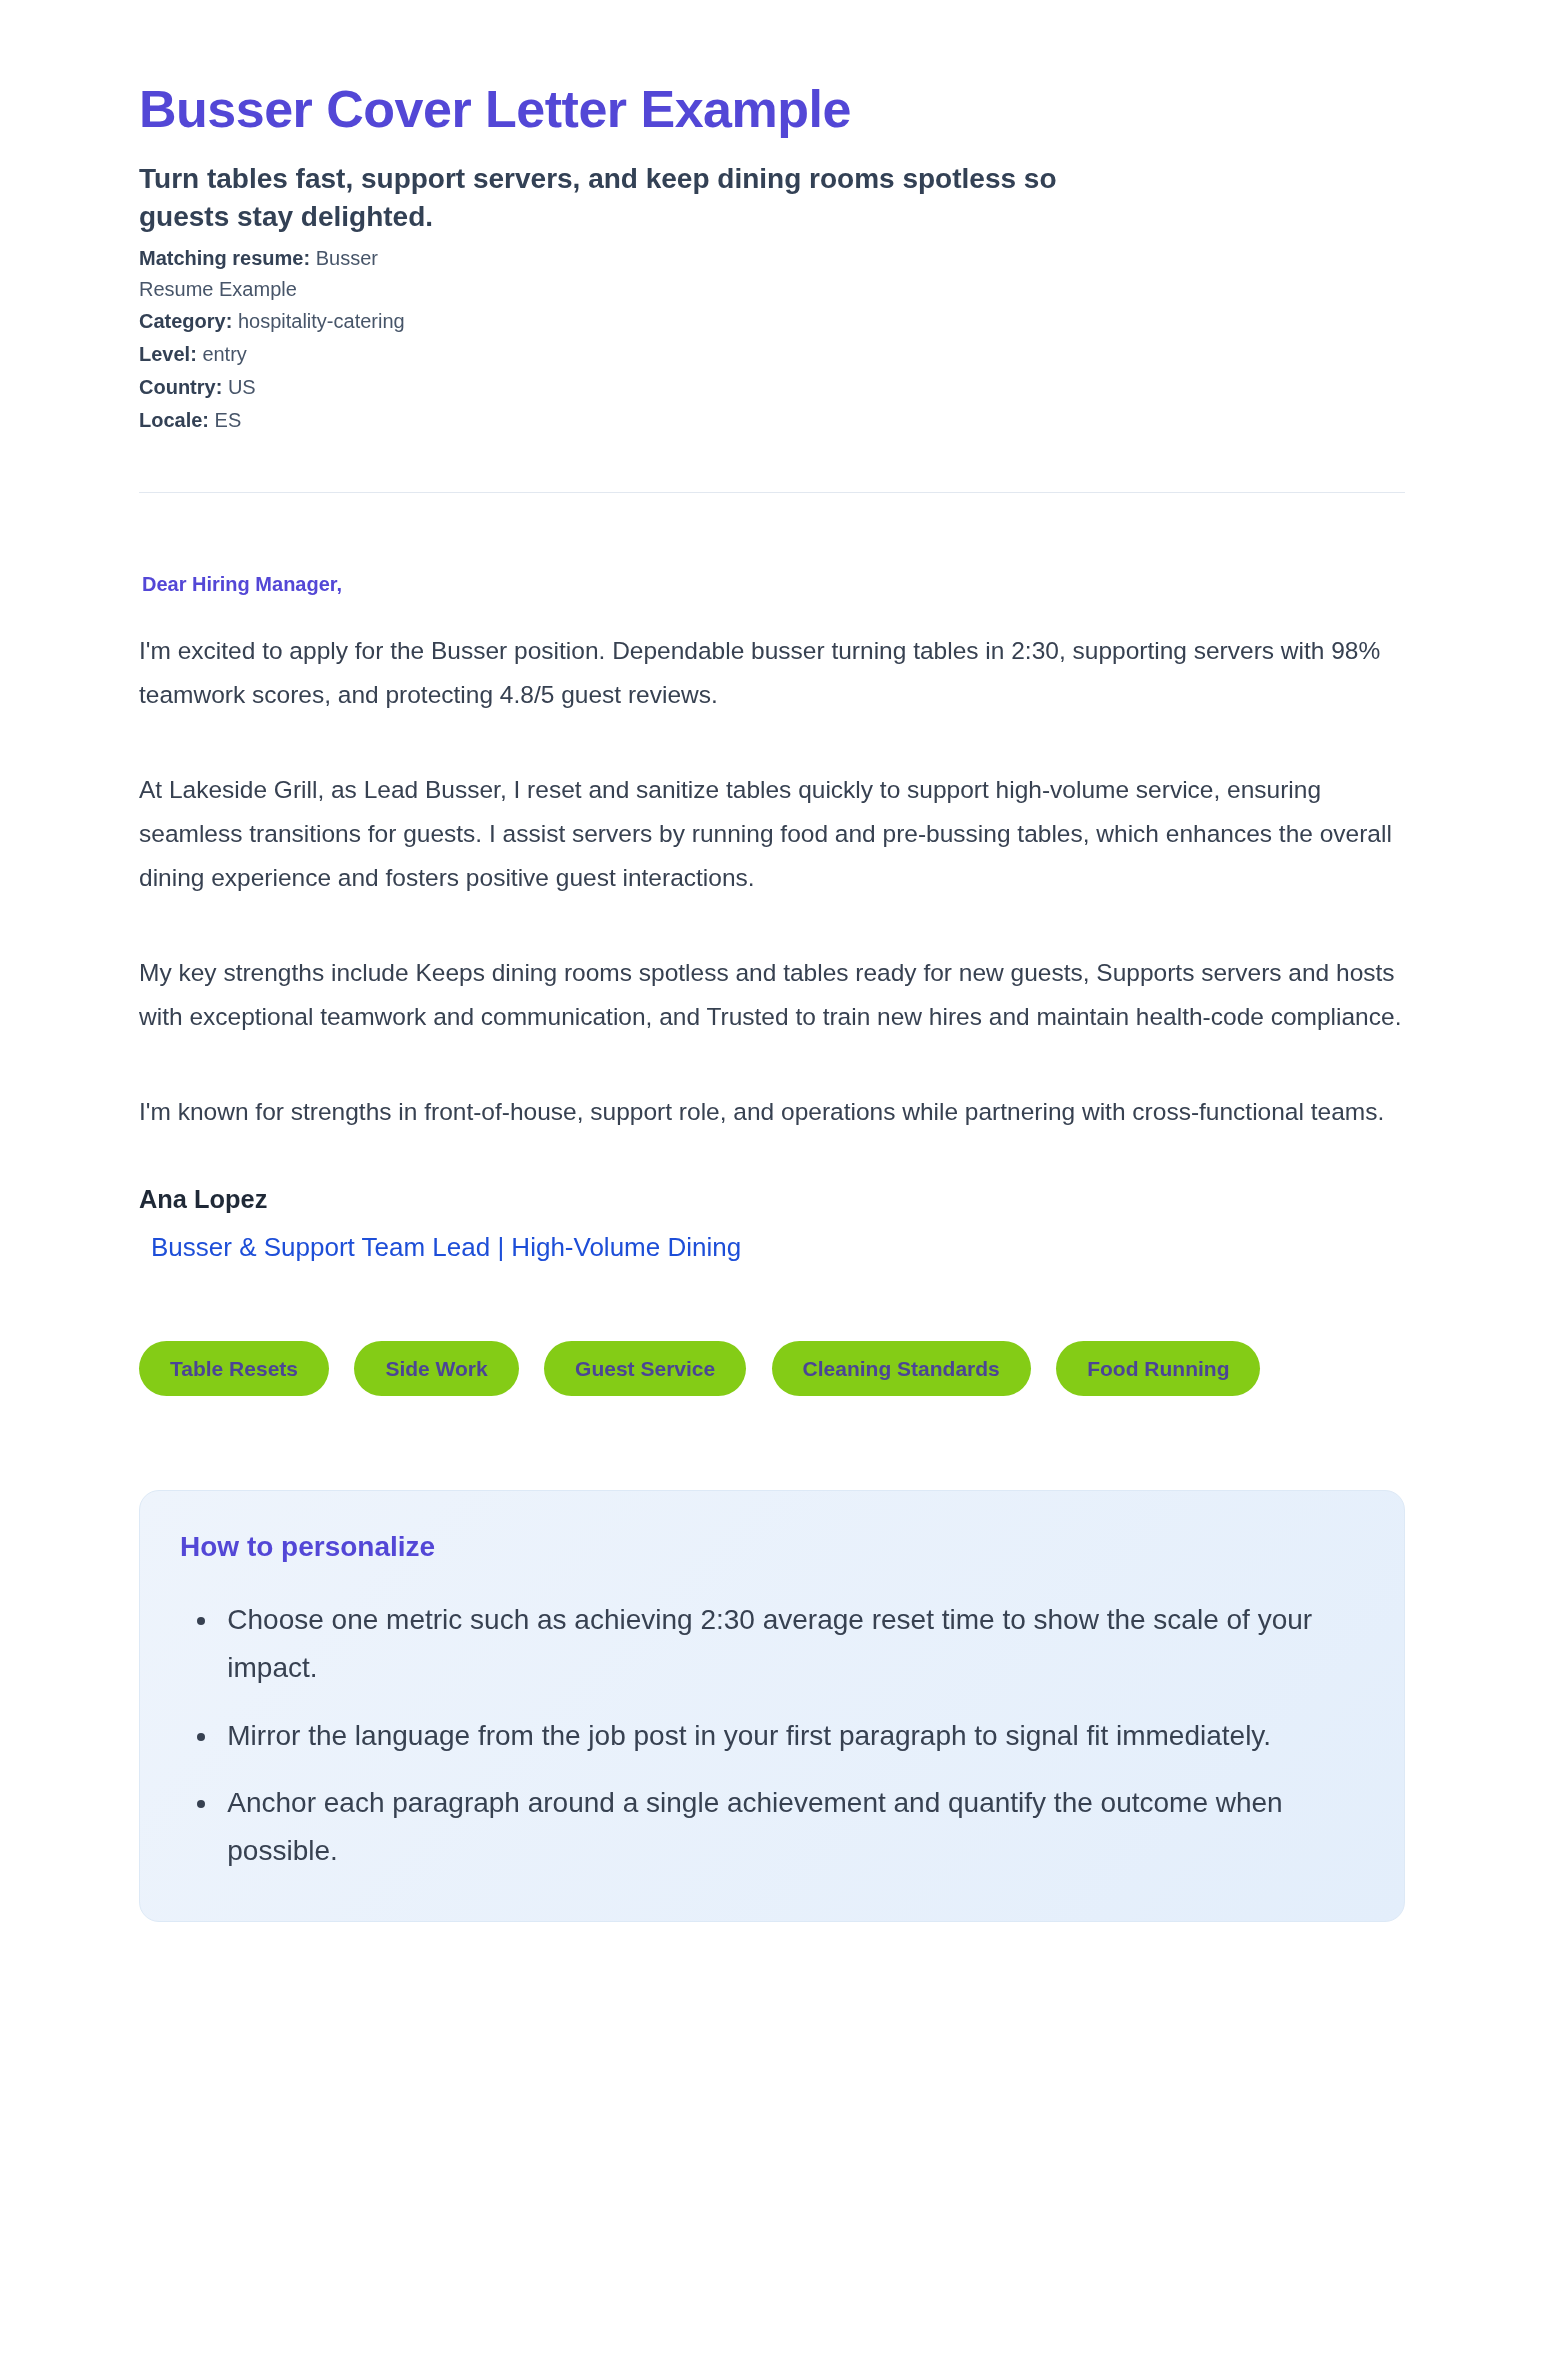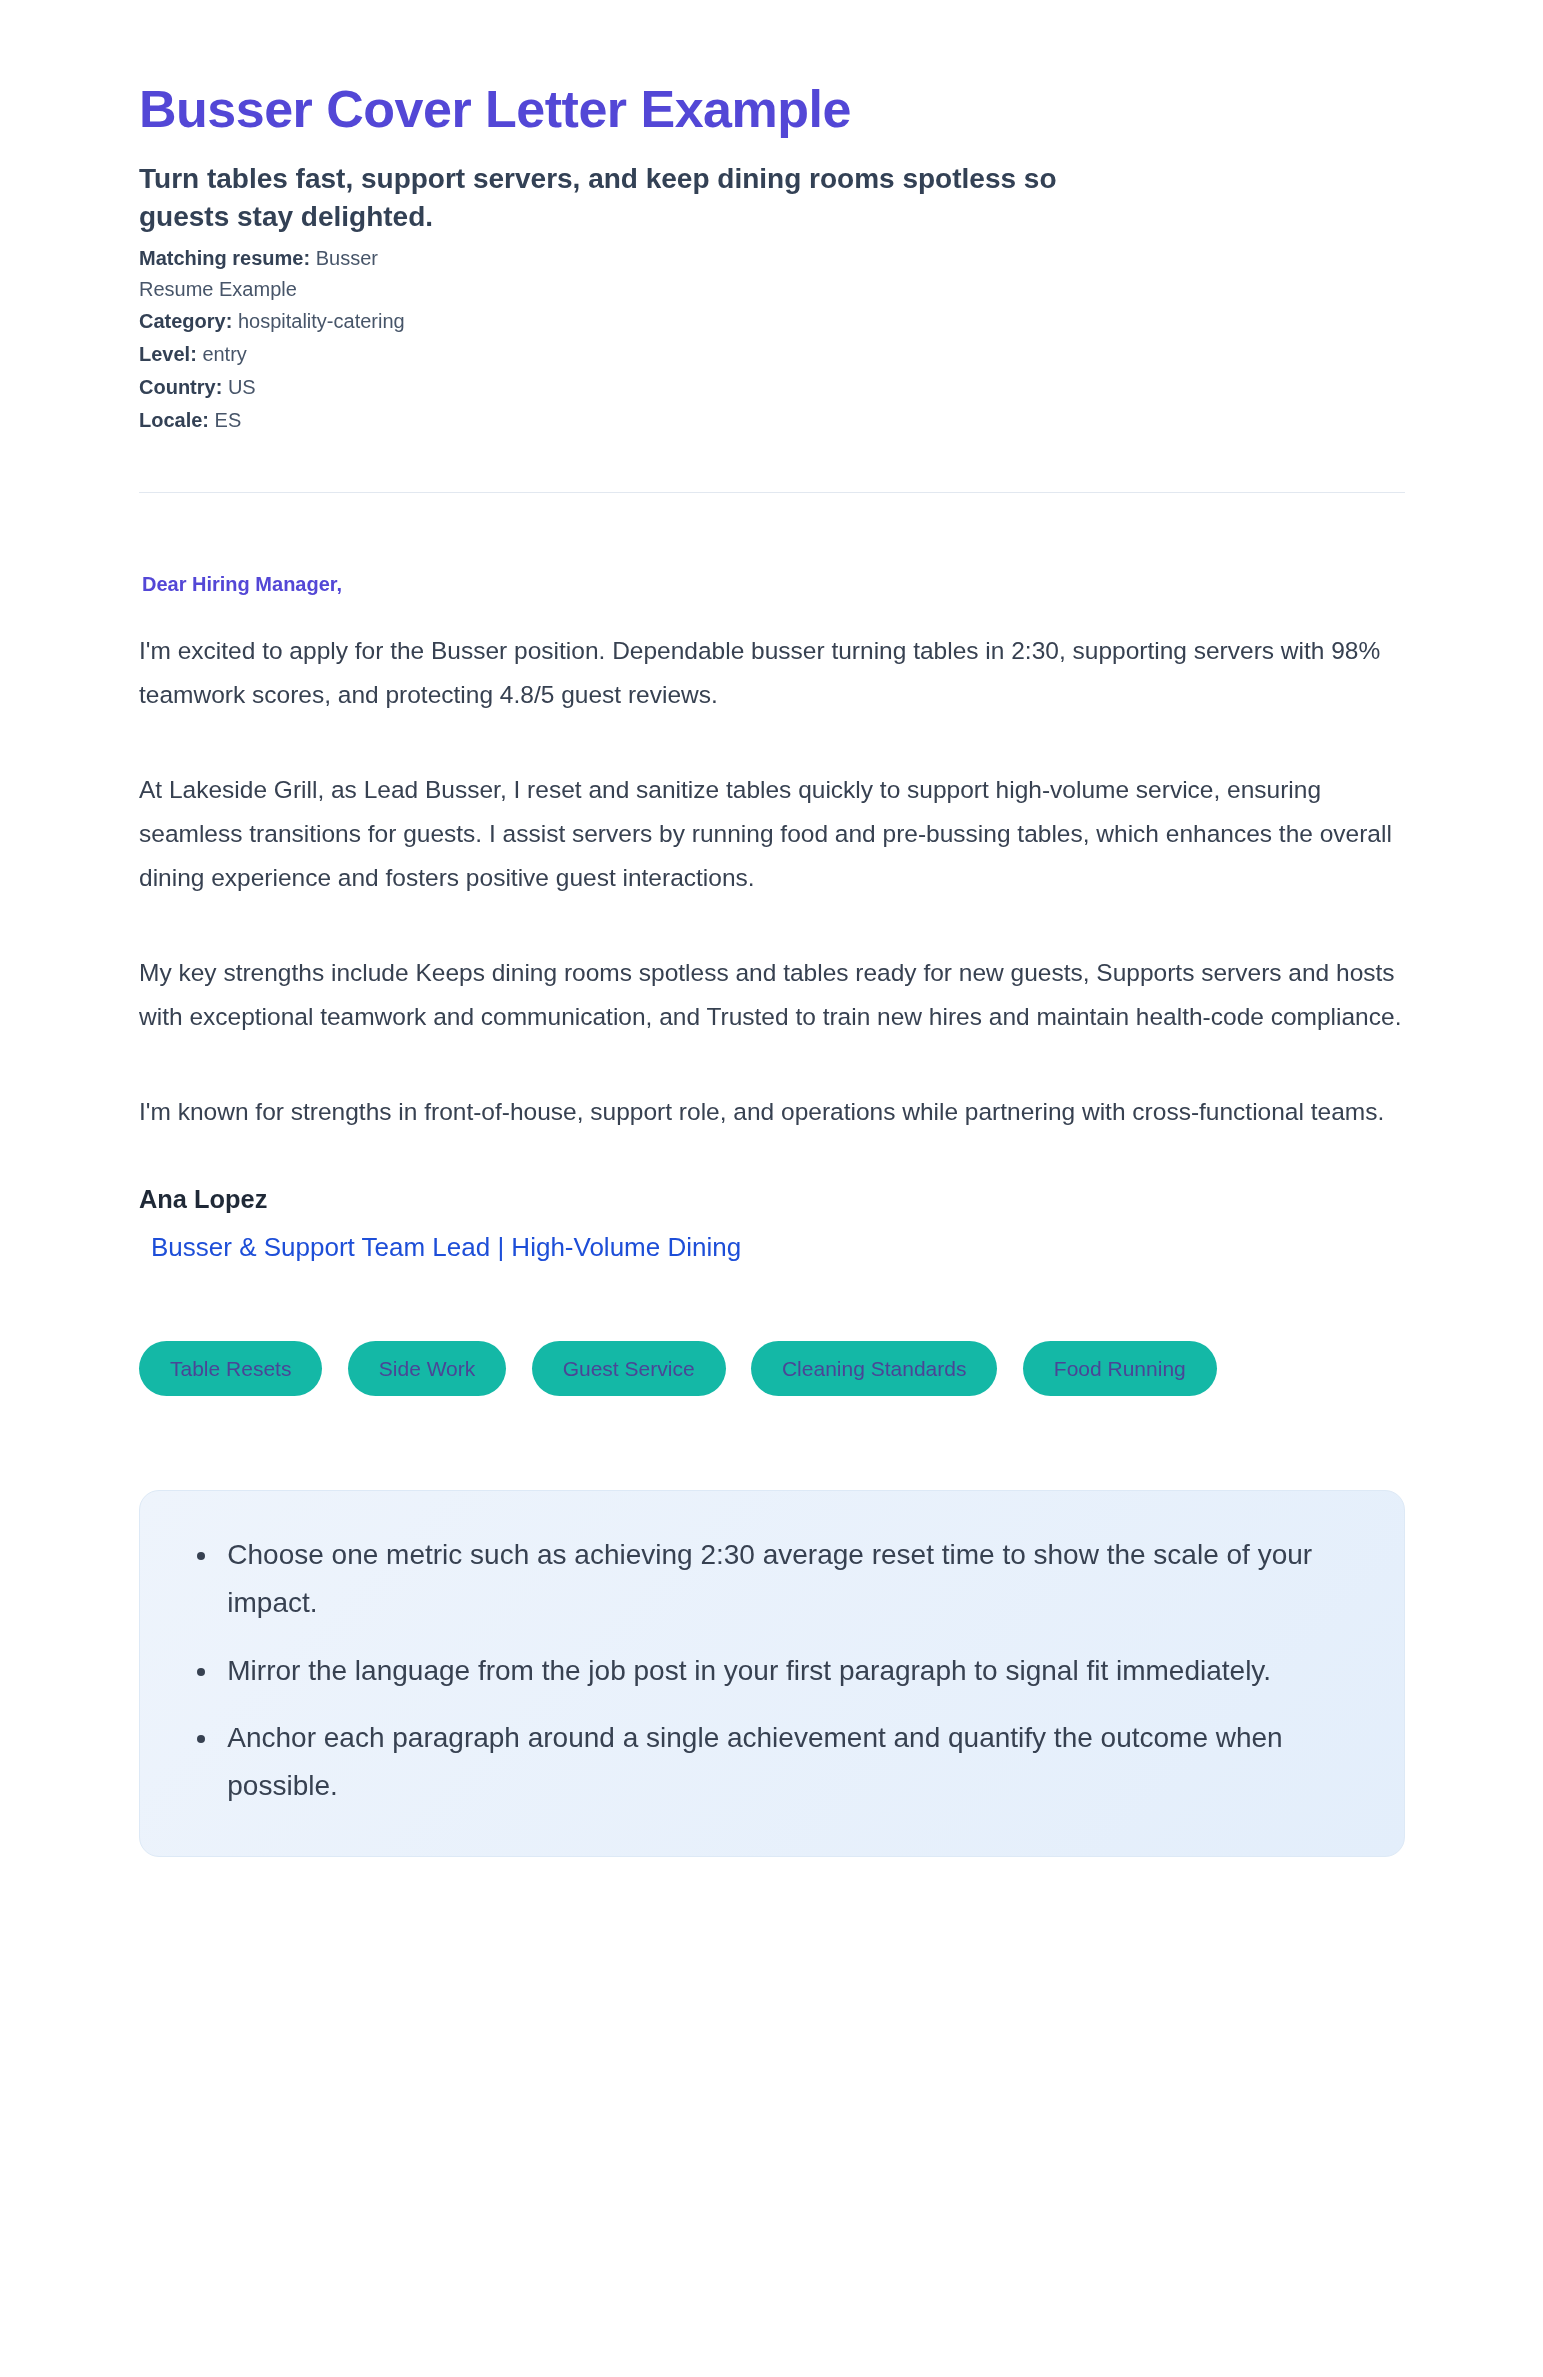--- a/index.html
+++ b/index.html
@@ -101,27 +101,28 @@
 
   
   .tags {
     margin-top: 78px;
     display: flex;
     flex-wrap: wrap;
     gap: 25.4px;
   }
   .tag {
     display: inline-block;
-    background: #14b8a6;
+    background: #84cc16;
     color: #4b4596;
     font-size: 21px;
     line-height: 1;
     padding: 17px 31px;
     border-radius: 907px;
     white-space: nowrap;
+    font-weight: bold;
   }
 
   
   .tips {
     margin-top: 94px;
     margin-bottom: 109px;
     border-radius: 20px;
     background: linear-gradient(135deg, #eef4fc 0%, #e3eefb 100%);
     border: 0.9px solid #dde9f6;
     padding: 40px 44px 47px 40px;
@@ -196,20 +197,21 @@
 
     <div class="tags">
       <span class="tag">Table Resets</span>
       <span class="tag">Side Work</span>
       <span class="tag">Guest Service</span>
       <span class="tag">Cleaning Standards</span>
       <span class="tag">Food Running</span>
     </div>
 
     <section class="tips">
+      <h2 class="tips-title">How to personalize</h2>
       <ul class="tips-list">
         <li>Choose one metric such as achieving 2:30 average reset time to show the scale of your impact.</li>
         <li>Mirror the language from the job post in your first paragraph to signal fit immediately.</li>
         <li>Anchor each paragraph around a single achievement and quantify the outcome when possible.</li>
       </ul>
     </section>
 
   </div>
 </div>
 

